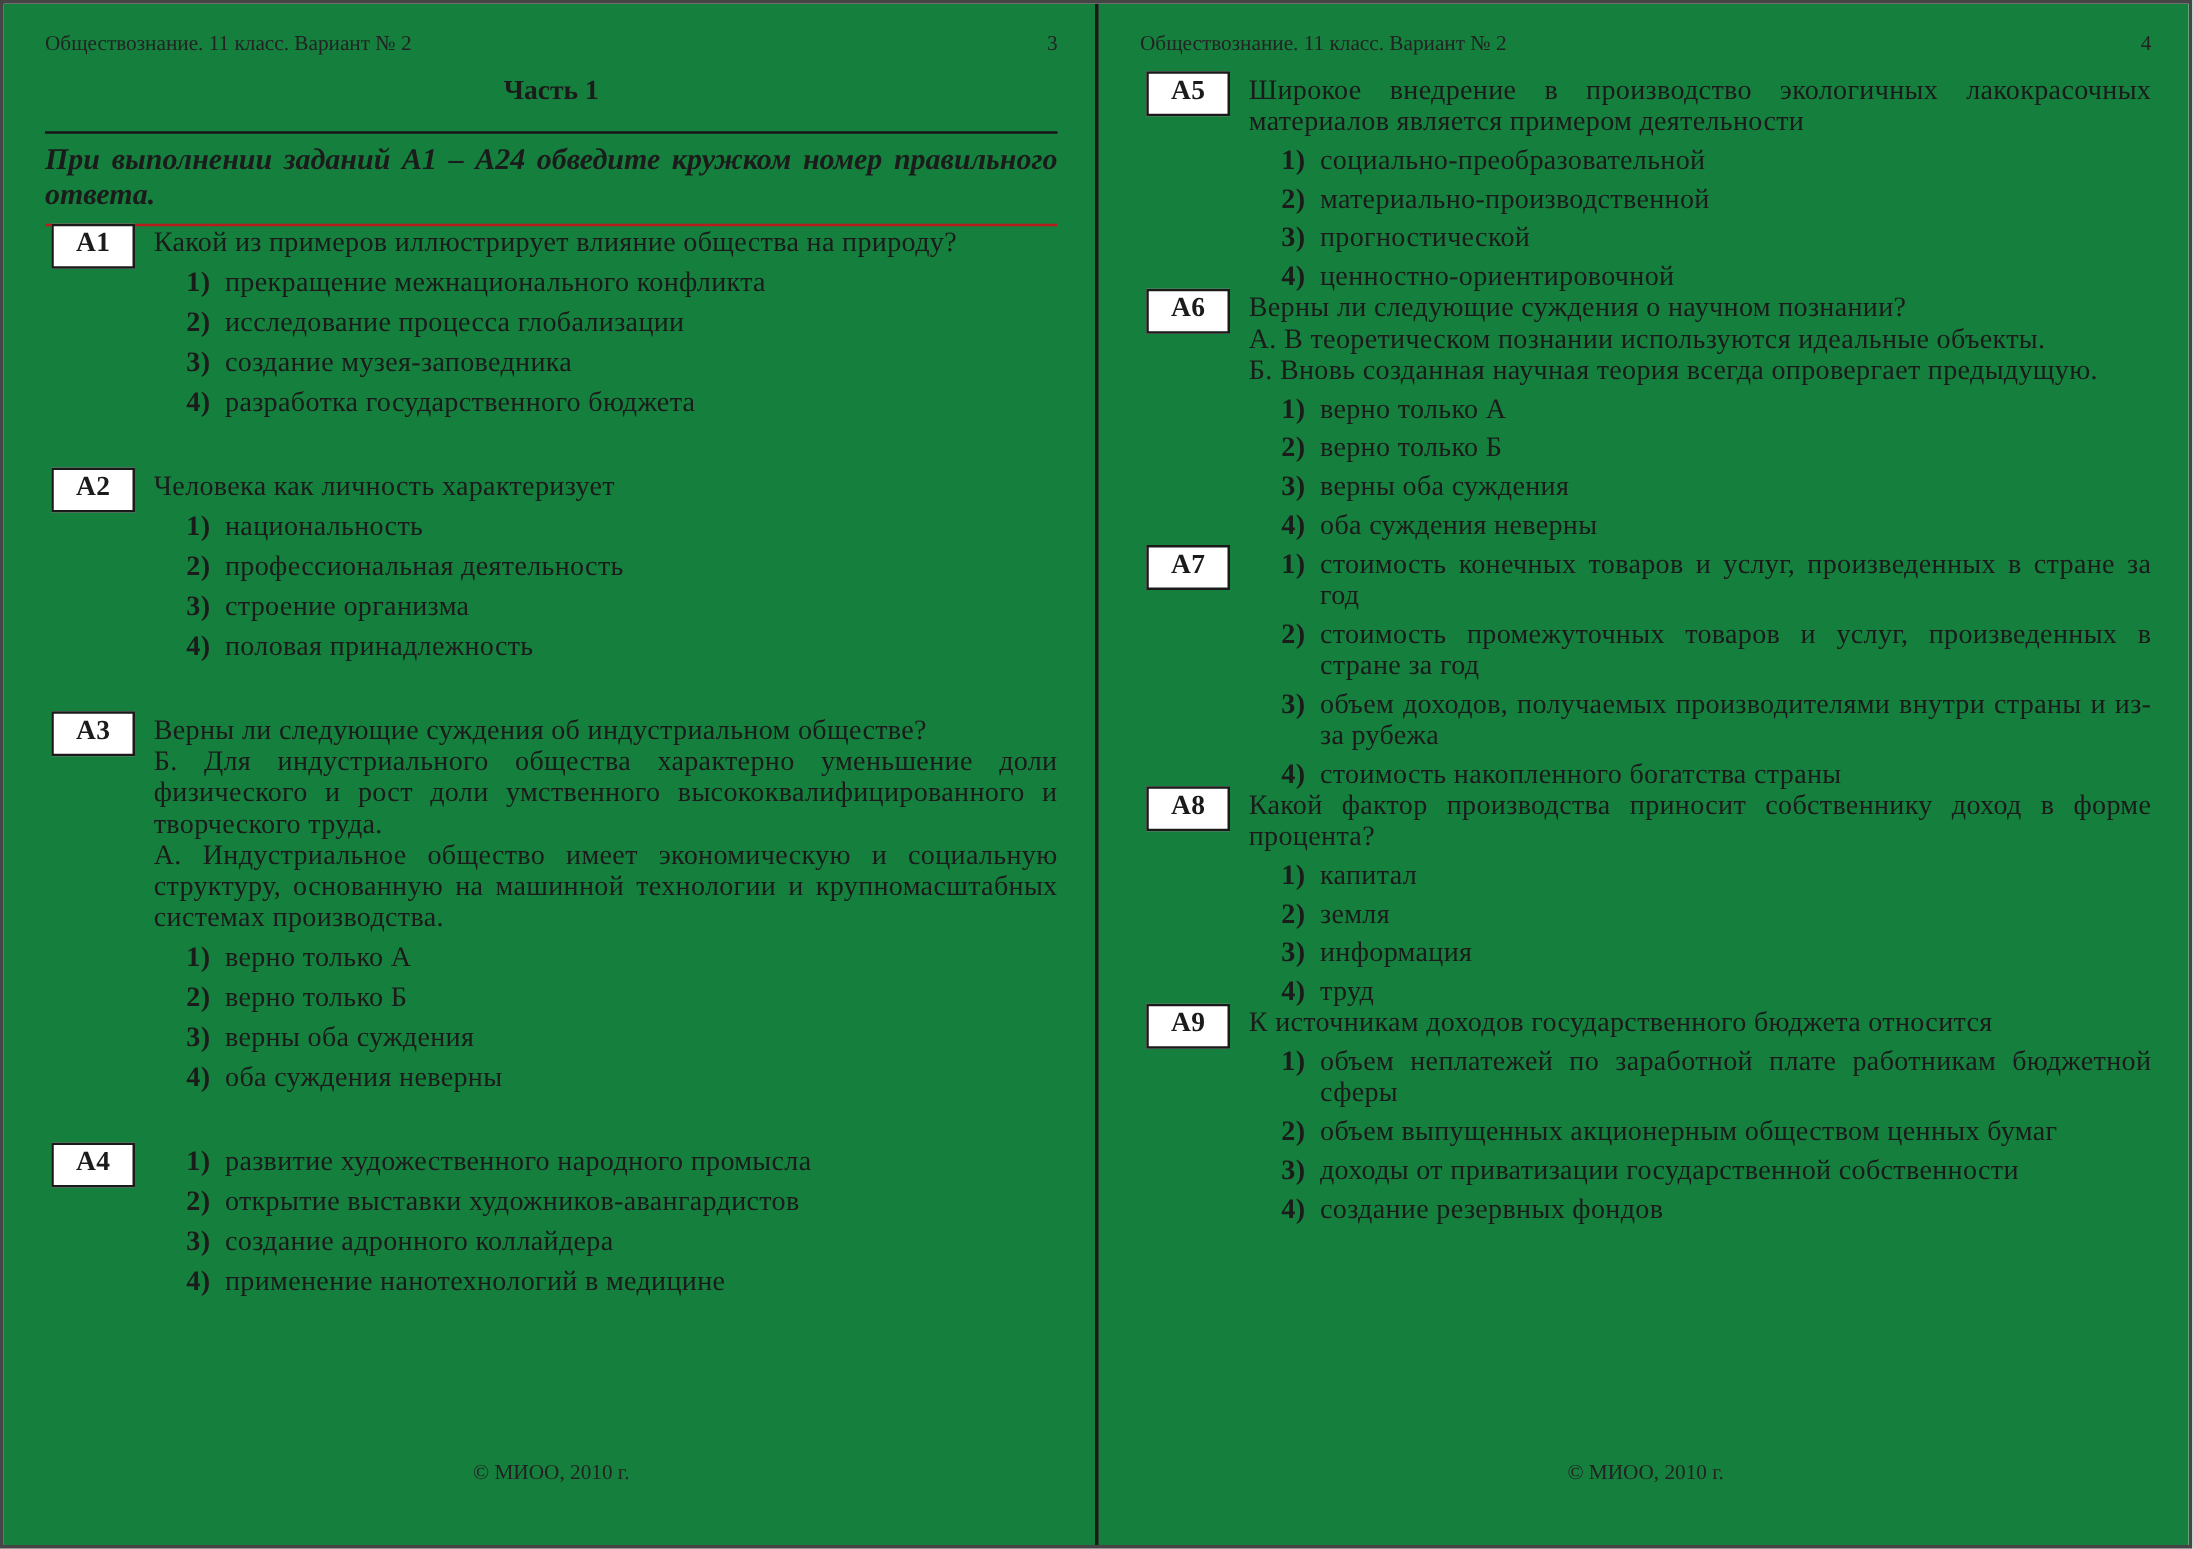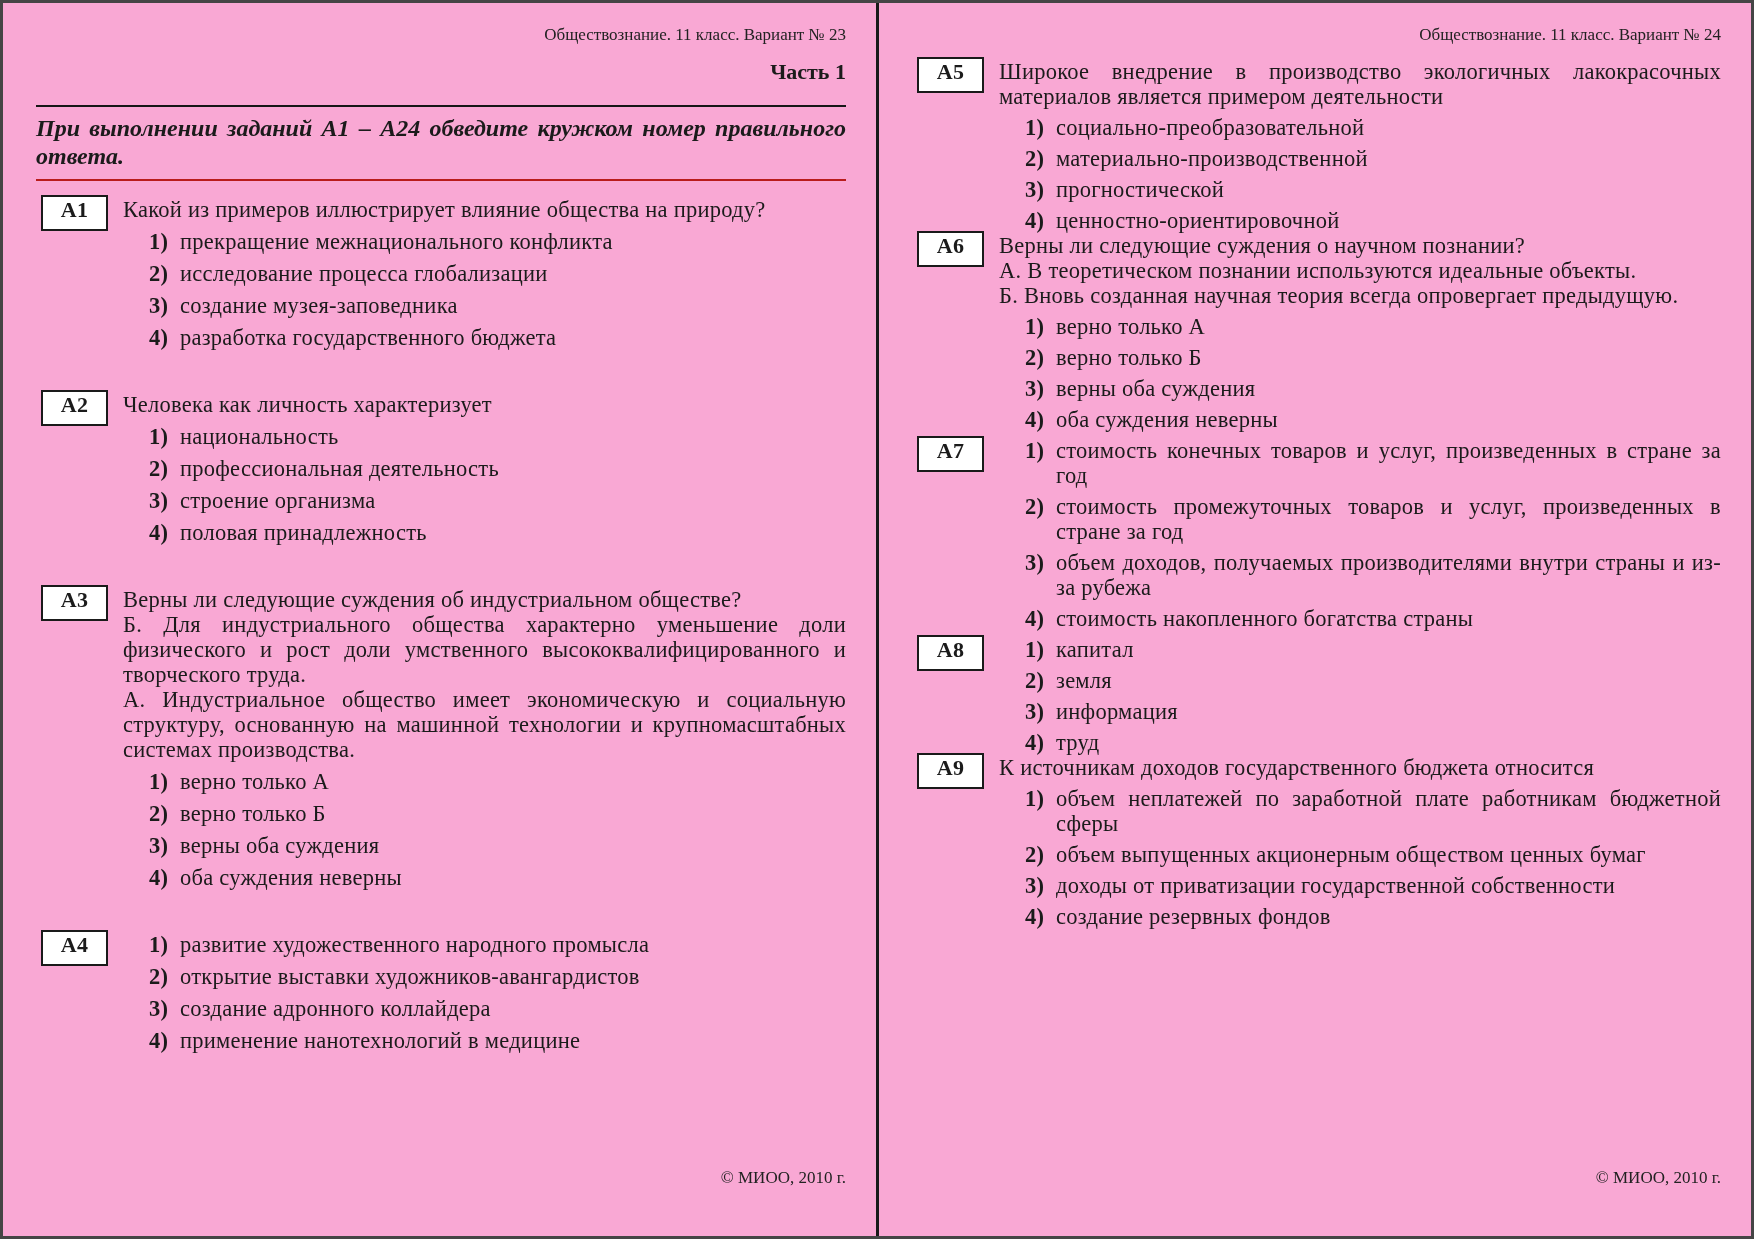--- a/index.html
+++ b/index.html
@@ -4,40 +4,40 @@
 <style>
   html,body{margin:0;padding:0;background:#ffffff;}
   body{font-family:"Liberation Serif","DejaVu Serif",serif;color:#1b1b1b;}
   .sheet{
     width:1754px;height:1239px;box-sizing:border-box;
     border:3px solid #454545;background:#fefefe;
     display:flex;overflow:hidden;
   }
   .page{
     box-sizing:border-box;display:flex;flex-direction:column;
-    padding:22px 30px 48px 33px;background:#f9a8d4;align-items:flex-end;
+    padding:22px 30px 48px 33px;background:#15803d;
   }
   .page-left{width:876px;border-right:3px solid #191919;}
   .page-right{width:872px;}
   .page-header{
     display:flex;justify-content:space-between;align-items:baseline;
     font-size:17px;line-height:20px;color:#222;
   }
   .part-title{
     margin:14px 0 0;text-align:center;font-size:22px;line-height:26px;font-weight:700;
   }
   .instruction-box{
     margin-top:20px;border-top:2px solid #161616;border-bottom:2px solid #b91c1c;
     padding:7px 0 9px;
   }
   .instruction-text{
     font-weight:700;font-style:italic;font-size:24px;line-height:28px;
     text-align:justify;
   }
-  .questions{margin-top:16px;}
+  .questions{}
   .page-right .questions{margin-top:14px;}
   .question{position:relative;padding-left:87px;}
   .page-left .question + .question{margin-top:42px;}
   .page-right .question + .question{}
   .q-box{
     position:absolute;left:5px;top:-2px;box-sizing:border-box;
     width:67px;height:36px;border:2px solid #1a1a1a;background:#fff;
     text-align:center;font-weight:700;font-size:22px;line-height:26px;
   }
   .body-text{font-size:22.5px;line-height:25px;letter-spacing:0.25px;}
@@ -242,20 +242,21 @@
           </div>
           <div class="option">
             <span class="opt-num">4)</span>
             <span class="opt-text">стоимость накопленного богатства страны</span>
           </div>
         </div>
       </div>
 
       <div class="question">
         <span class="q-box">А8</span>
+        <div class="q-text">Какой фактор производства приносит собственнику доход в форме процента?</div>
         <div class="options">
           <div class="option">
             <span class="opt-num">1)</span>
             <span class="opt-text">капитал</span>
           </div>
           <div class="option">
             <span class="opt-num">2)</span>
             <span class="opt-text">земля</span>
           </div>
           <div class="option">

